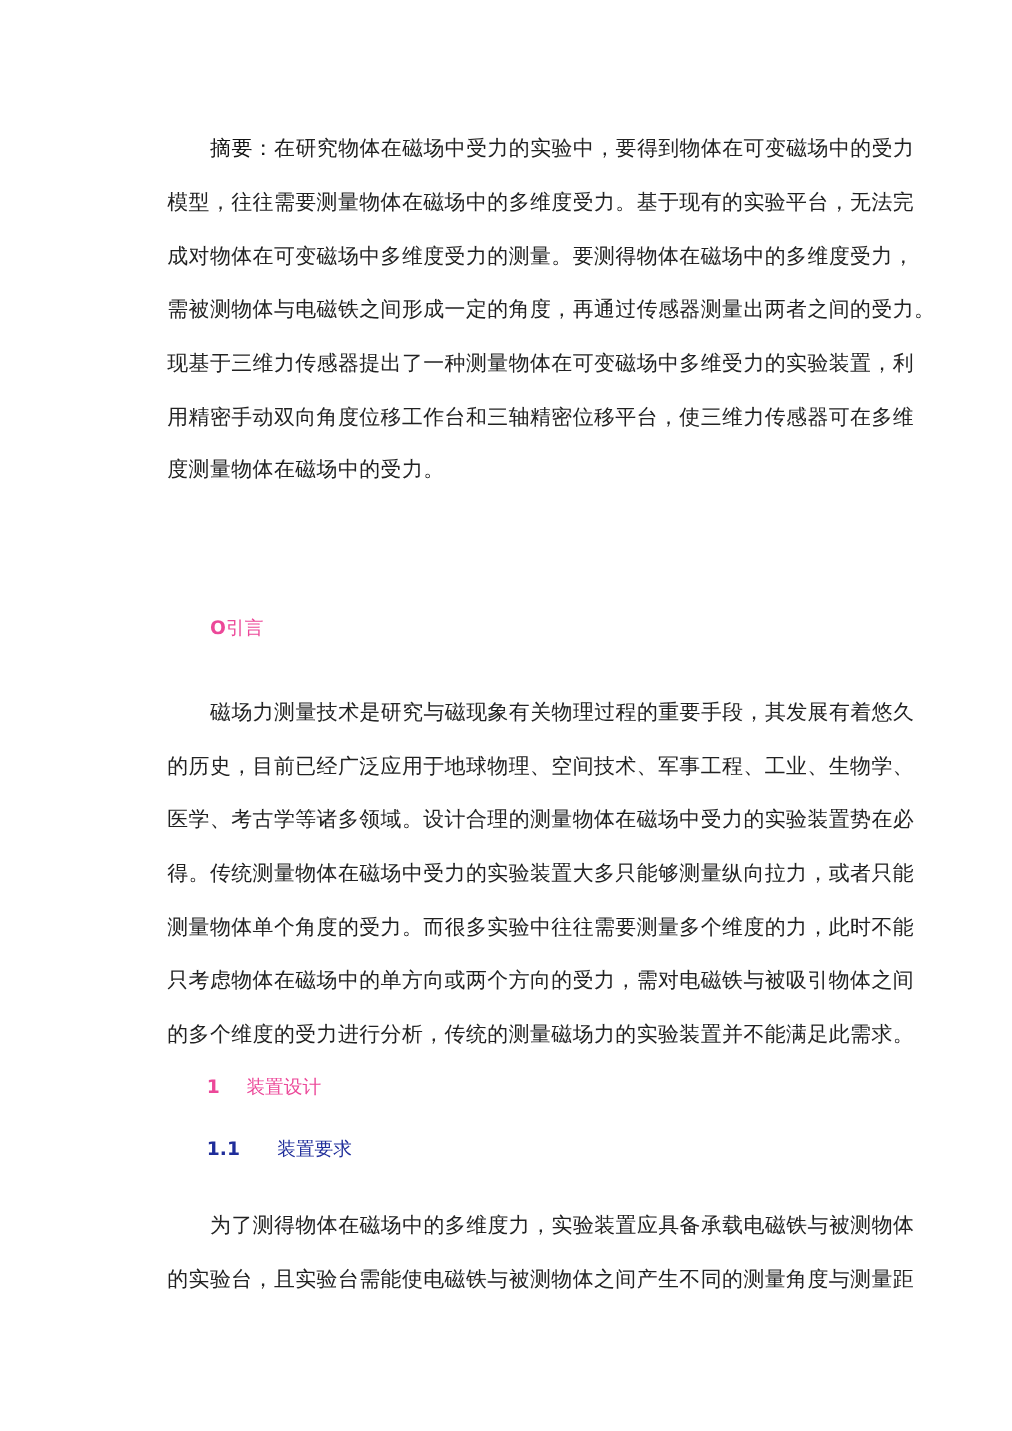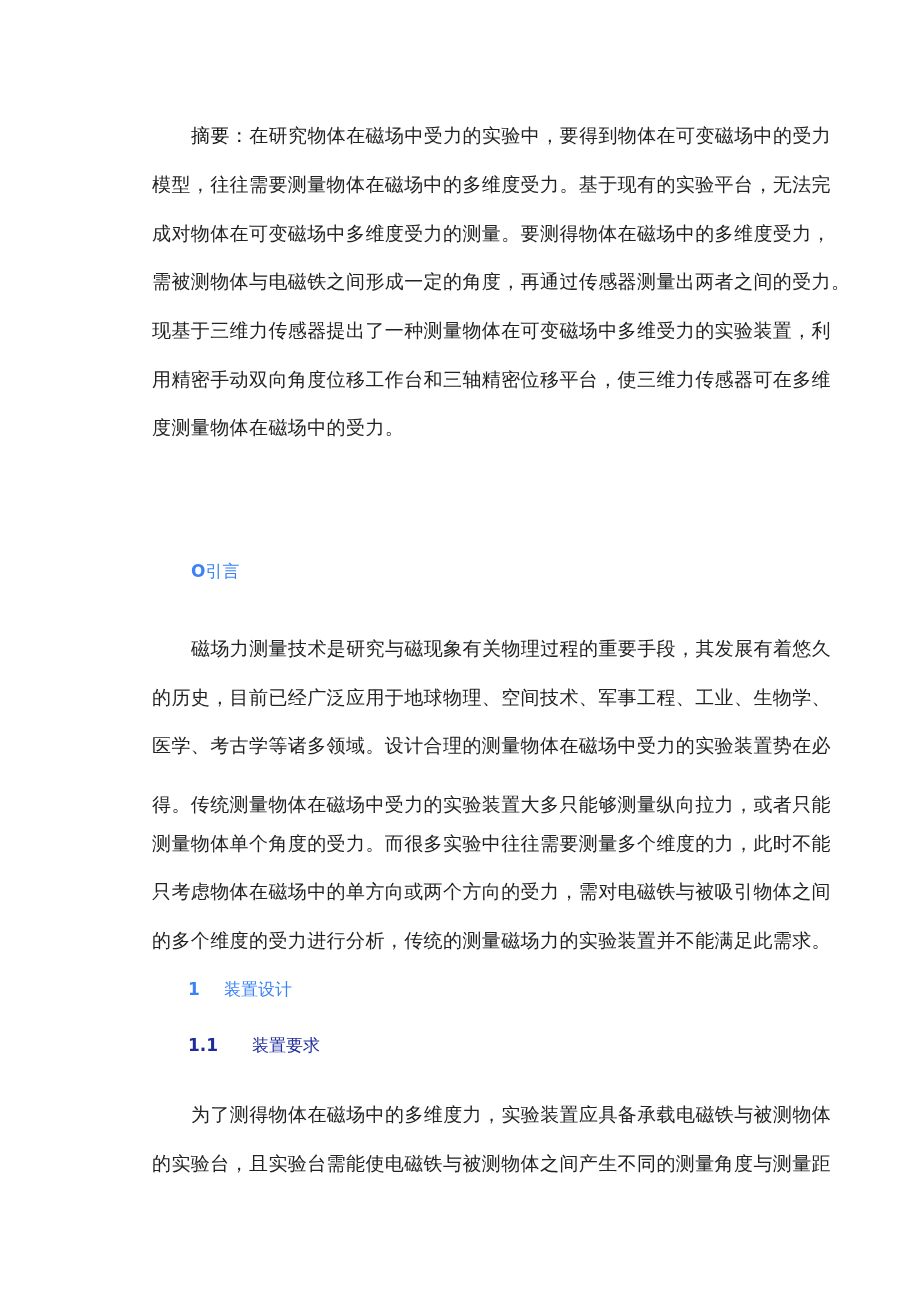--- a/index.html
+++ b/index.html
@@ -34,21 +34,21 @@
     font-family: "DejaVu Sans", "Liberation Sans", sans-serif;
     font-weight: normal;
     color: #111111;
   }
   .heading {
     position: absolute;
     font-family: "DejaVu Sans", "Liberation Sans", sans-serif;
     font-size: 17px;
     line-height: 22px;
     white-space: nowrap;
-    color: #3b82f6;
+    color: #ec4899;
   }
   .heading .num {
     font-weight: bold;
     display: inline-block;
   }
   .heading.blue { color: #1f2d9a; }
   .kw {
     position: absolute;
     left: 175px;
     font-size: 17px;
@@ -77,21 +77,21 @@
 
 
   <div class="heading" style="left:175px; top:560px;">
     <span class="num">O</span><span>引言</span>
   </div>
 
   <div>
     <div class="line indent" style="top:636px;">磁场力测量技术是研究与磁现象有关物理过程的重要手段，其发展有着悠久</div>
     <div class="line" style="top:685px;">的历史，目前已经广泛应用于地球物理、空间技术、军事工程、工业、生物学、</div>
     <div class="line" style="top:733px;">医学、考古学等诸多领域。设计合理的测量物体在磁场中受力的实验装置势在必</div>
-    <div class="line" style="top:782px;margin-top:10px;">得。传统测量物体在磁场中受力的实验装置大多只能够测量纵向拉力，或者只能</div>
+    <div class="line" style="top:782px;">得。传统测量物体在磁场中受力的实验装置大多只能够测量纵向拉力，或者只能</div>
     <div class="line" style="top:831px;text-align:right;">测量物体单个角度的受力。而很多实验中往往需要测量多个维度的力，此时不能</div>
     <div class="line" style="top:879px;">只考虑物体在磁场中的单方向或两个方向的受力，需对电磁铁与被吸引物体之间</div>
     <div class="line" style="top:928px;">的多个维度的受力进行分析，传统的测量磁场力的实验装置并不能满足此需求。</div>
   </div>
 
   <div class="heading" style="left:172px; top:978px;">
     <span class="num" style="width:36px;">1</span><span>装置设计</span>
   </div>
 
   <div class="heading blue" style="left:172px; top:1034px;">

